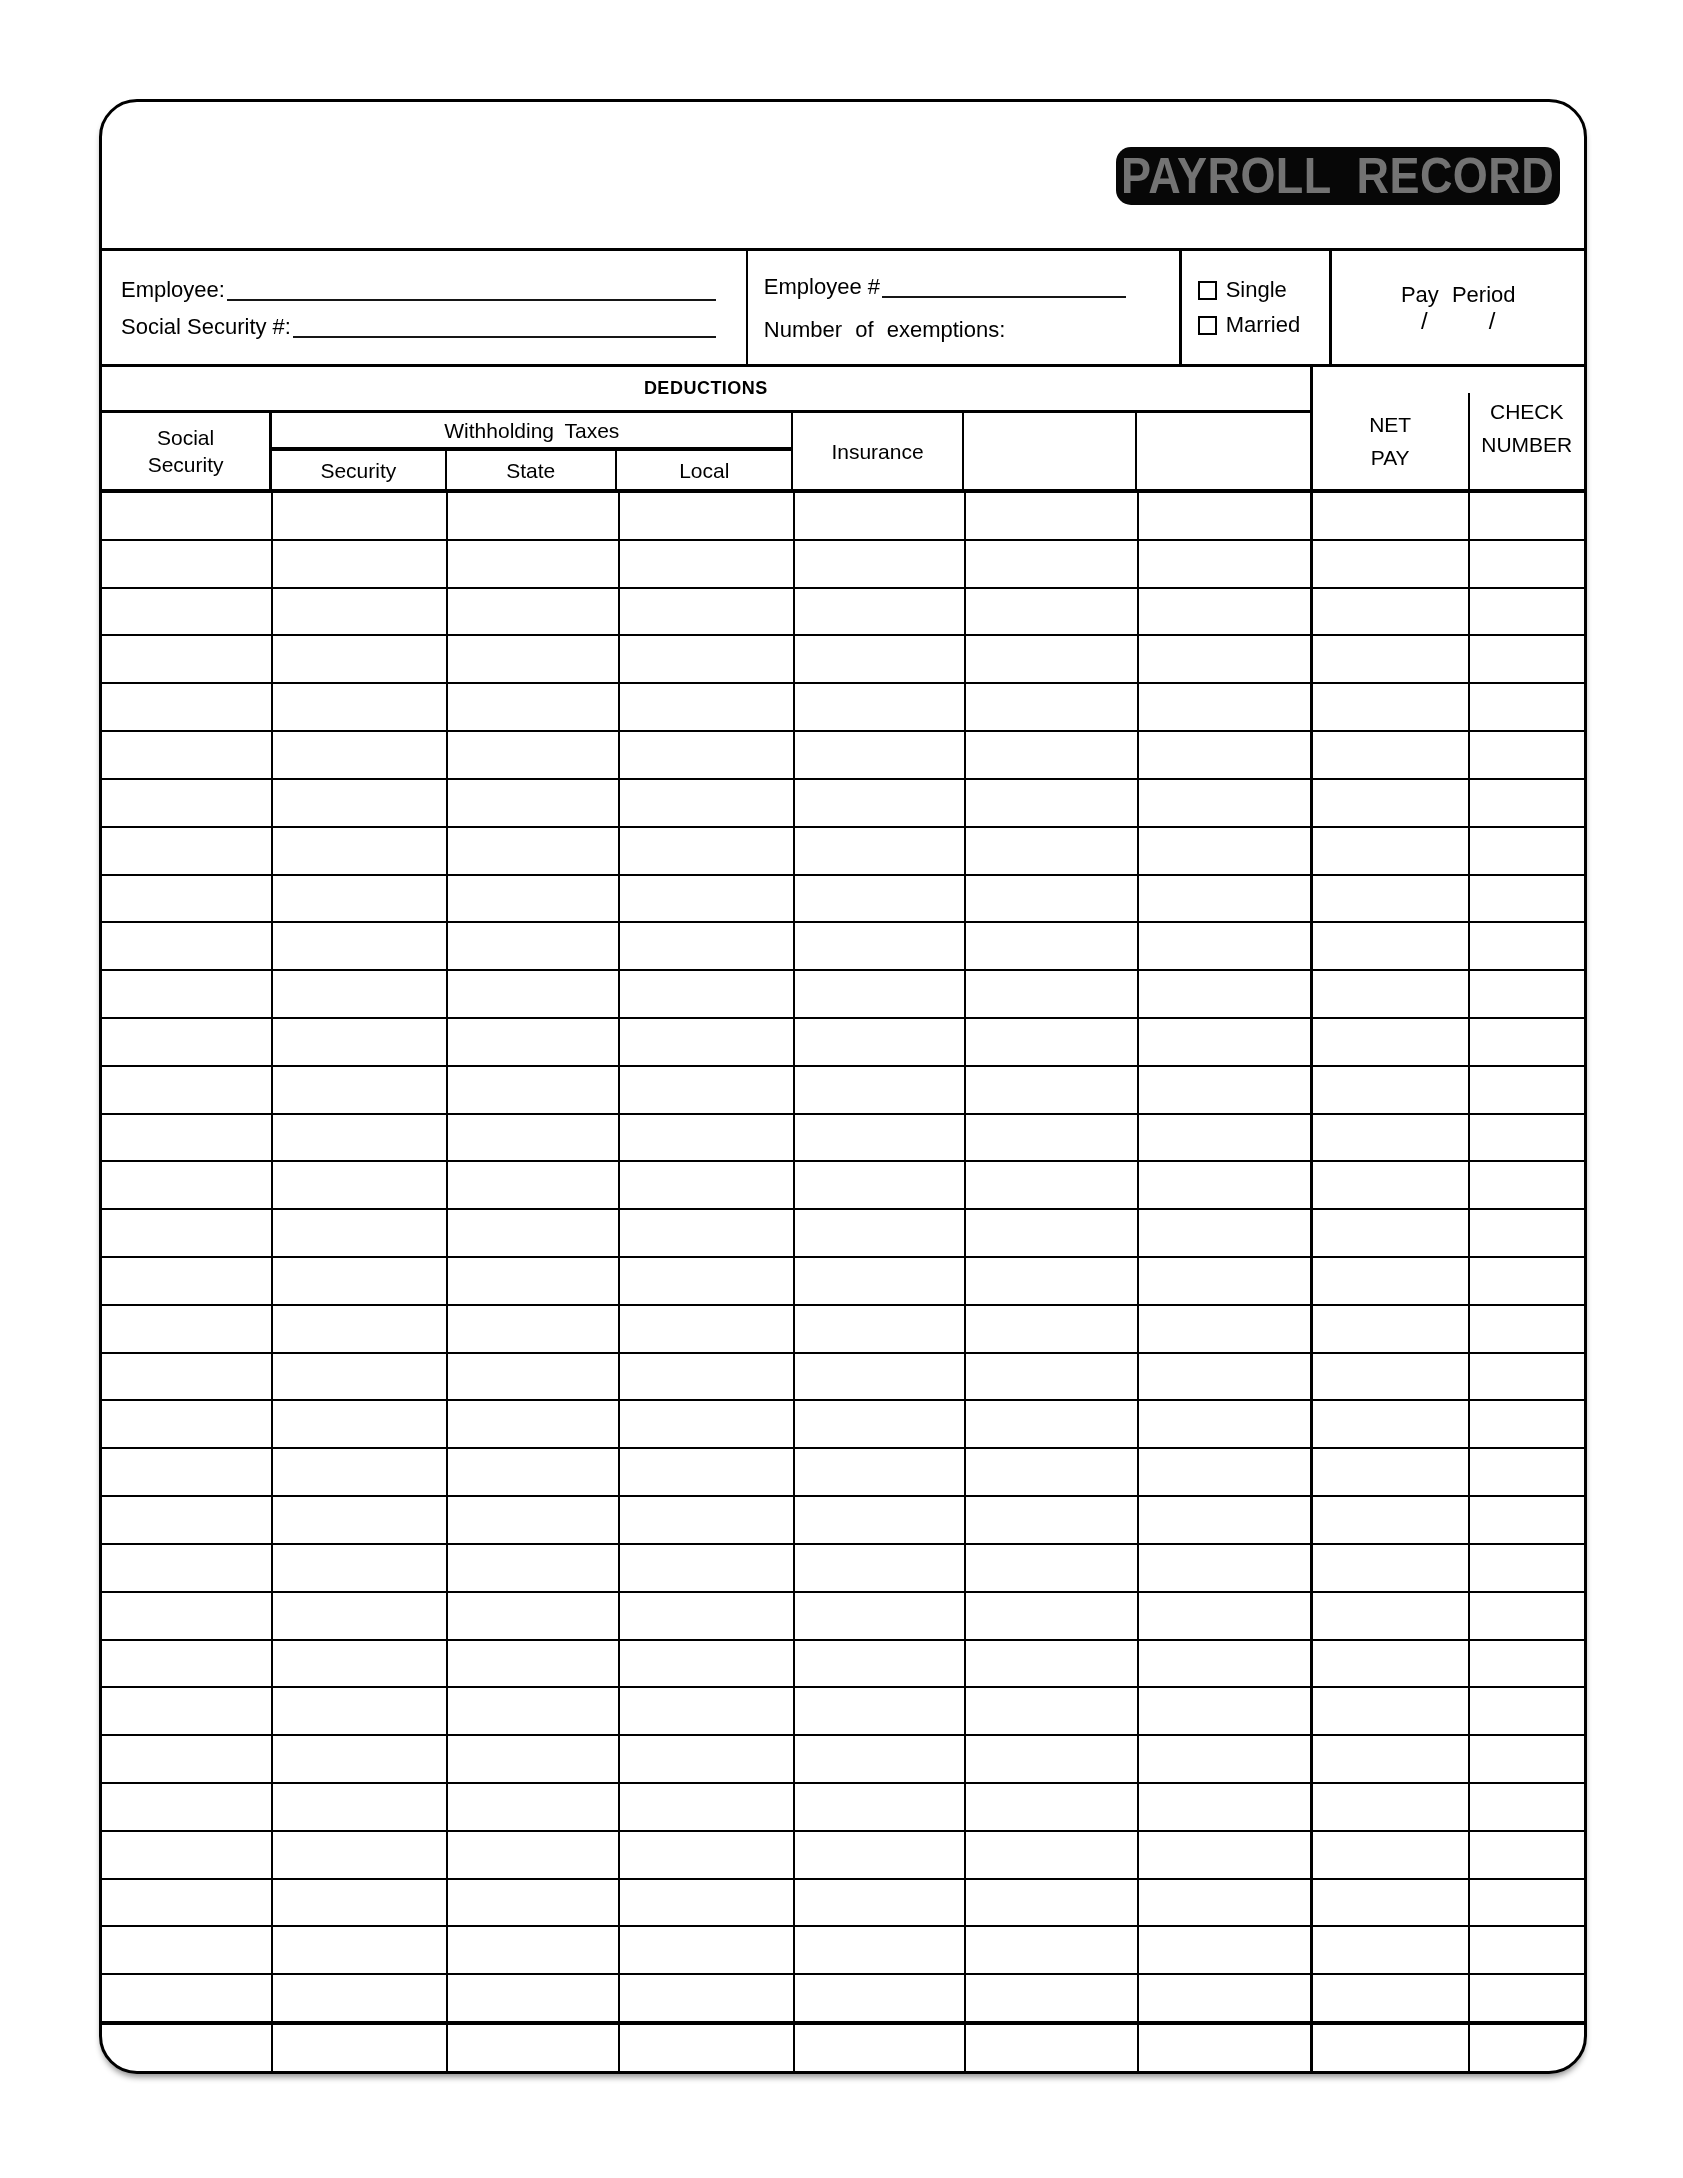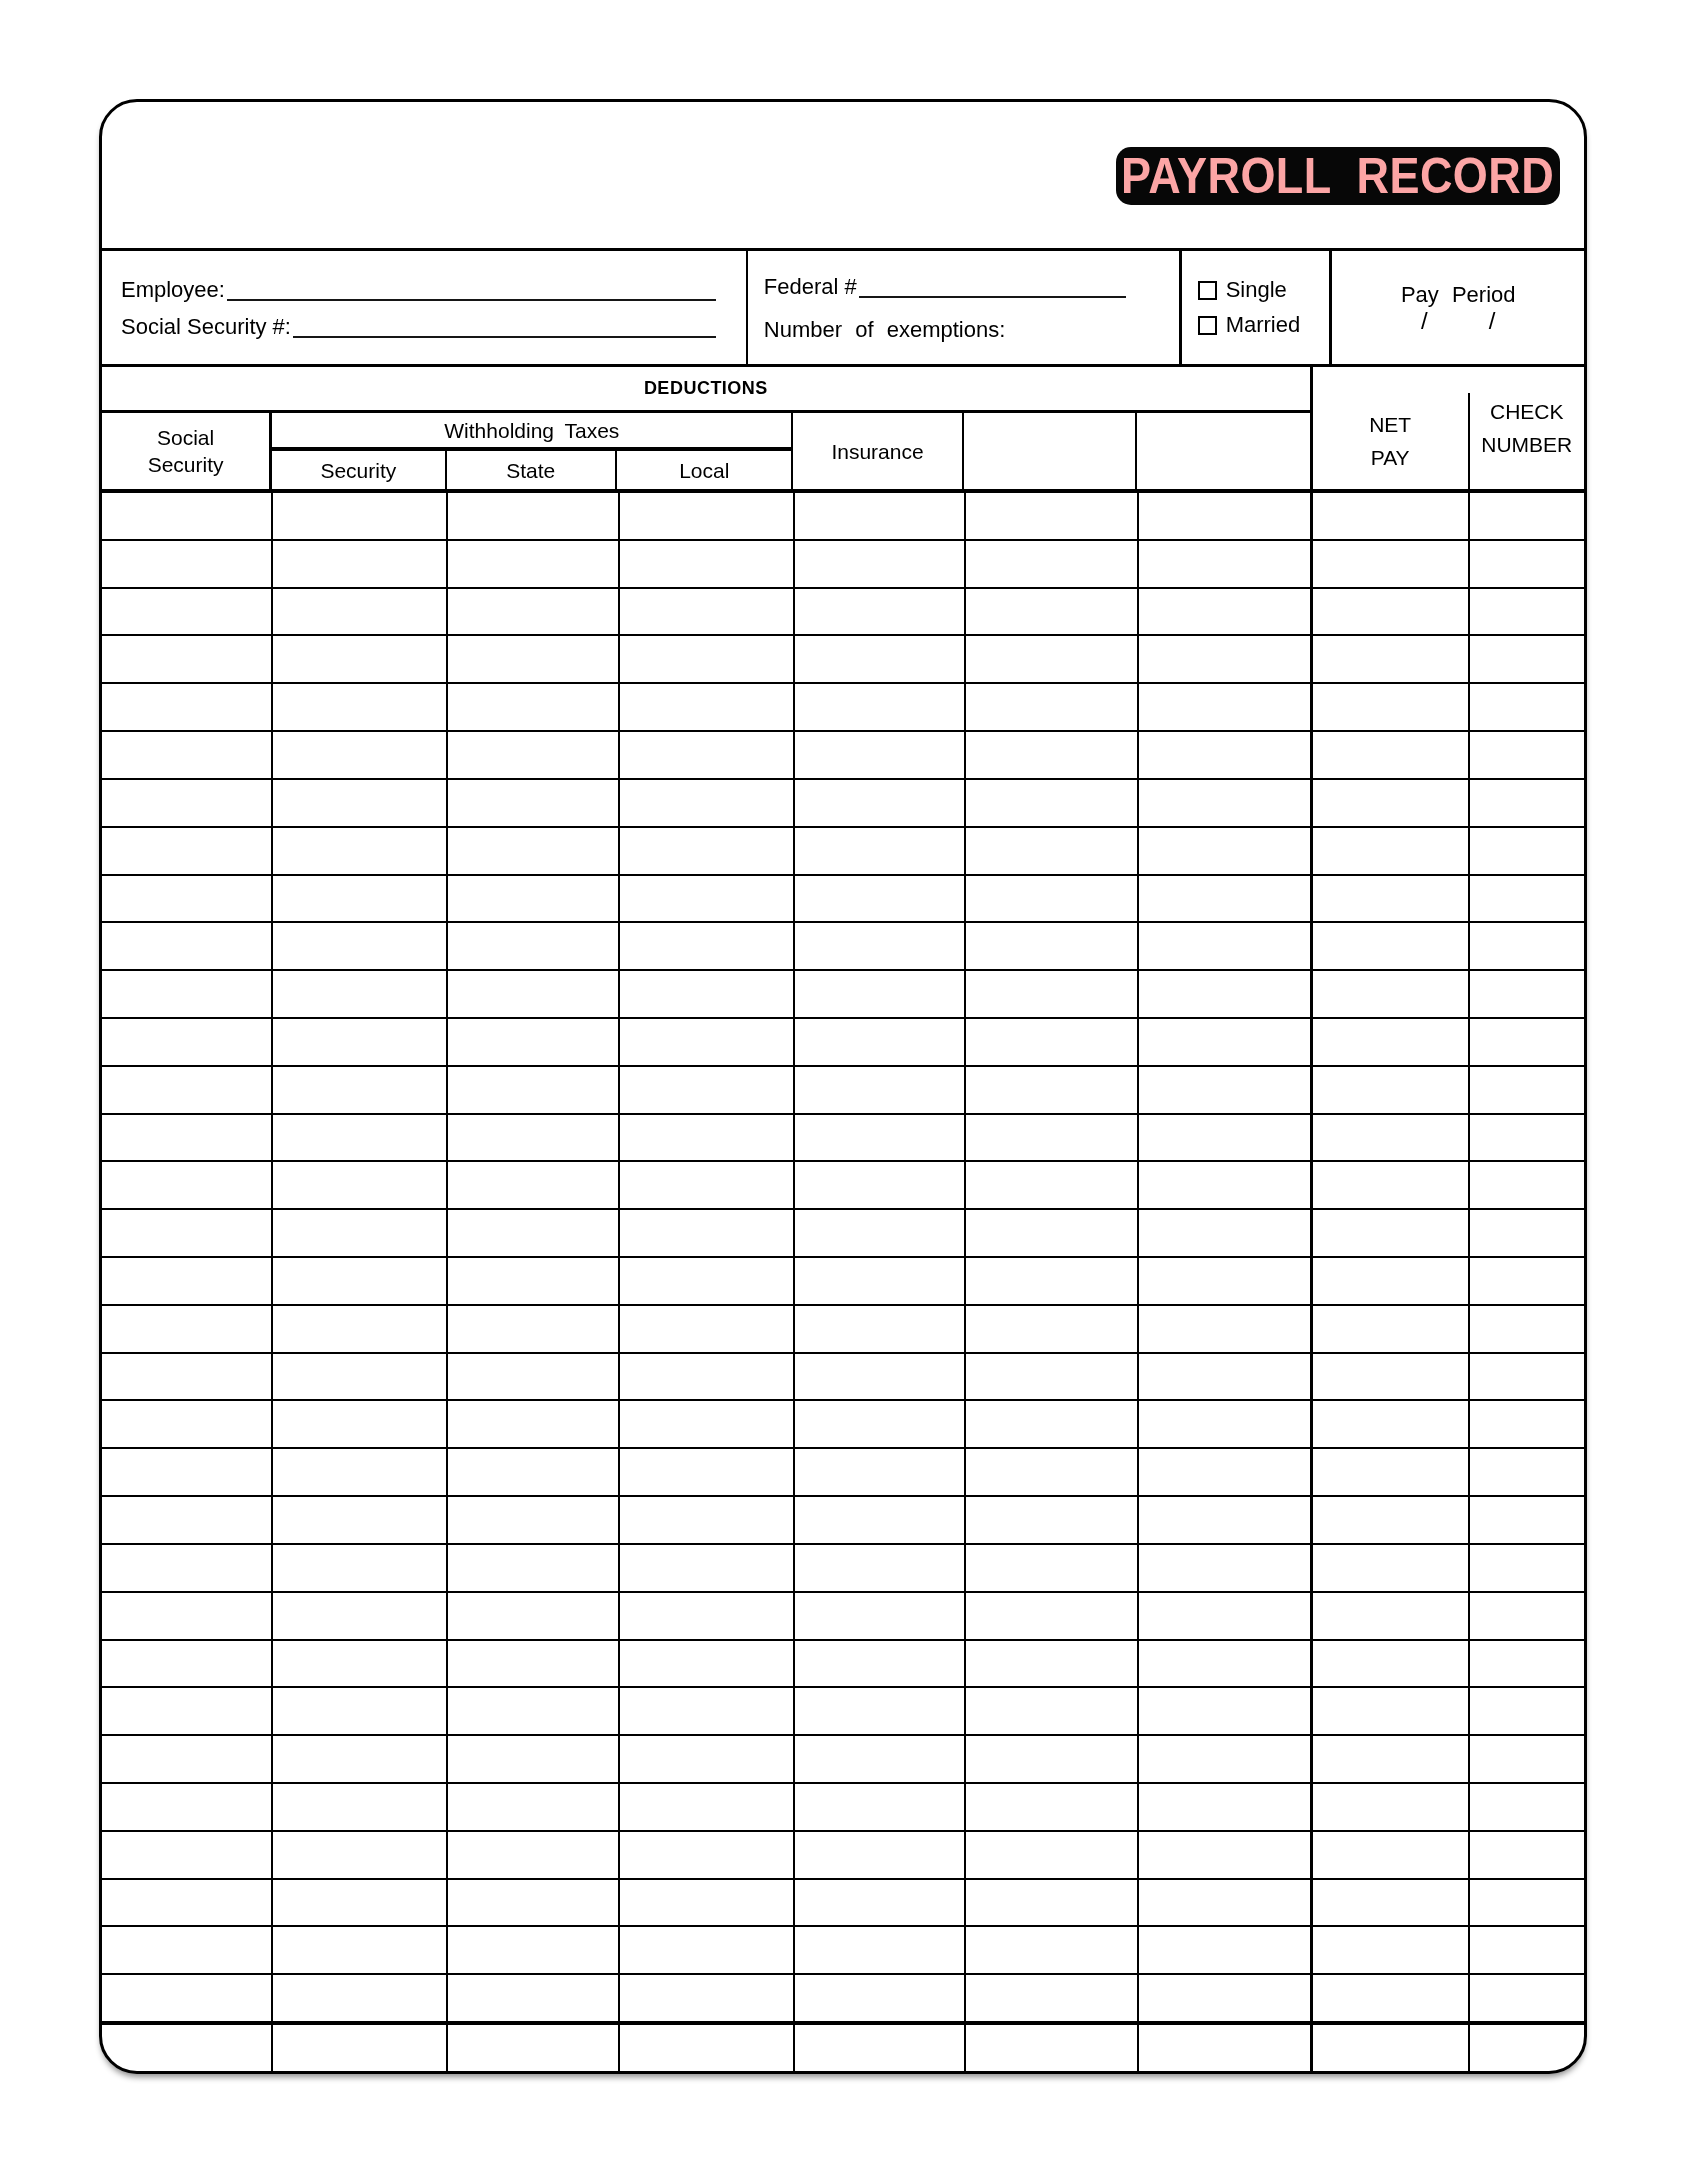--- a/index.html
+++ b/index.html
@@ -24,21 +24,21 @@
   
   .title-band{
     height:149px; flex:0 0 auto; position:relative;
     border-bottom:3px solid var(--ink);
   }
   .badge{
     position:absolute; right:24px; top:45px;
     width:444px; height:58px;
     background:#070707; border-radius:15px;
     display:flex; align-items:center; justify-content:center;
-    color:#fca5a5;
+    color:#737373;
   }
   .badge-text{
     font-size:50px; font-weight:bold; white-space:nowrap;
     letter-spacing:0.5px; word-spacing:14px;
     transform:scaleX(.9); transform-origin:center;
   }
 
   
   .emp-band{
     height:116px; flex:0 0 auto; display:flex;
@@ -127,21 +127,21 @@
         <span class="line"></span>
       </div>
       <div class="field-row">
         <span class="lbl">Social Security #:</span>
         <span class="line"></span>
       </div>
     </div>
 
     <div class="emp-cell emp-c2">
       <div class="field-row">
-        <span class="lbl">Federal #</span>
+        <span class="lbl">Employee #</span>
         <span class="line line-short"></span>
       </div>
       <div class="field-row">
         <span class="lbl wide">Number of exemptions:</span>
       </div>
     </div>
 
     <div class="emp-cell emp-c3">
       <div class="check-row">
         <span class="checkbox"></span>

